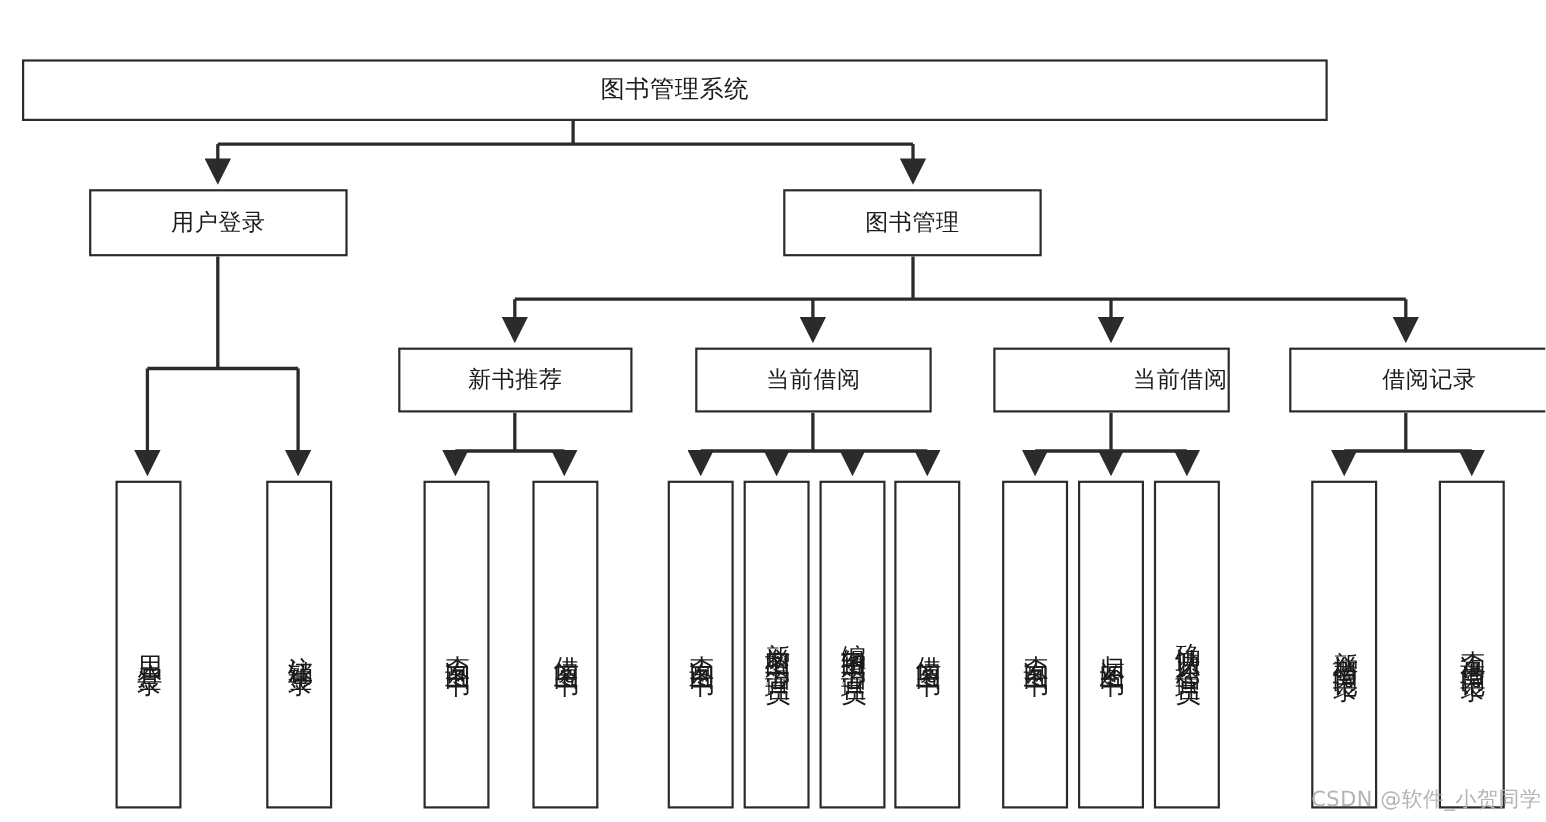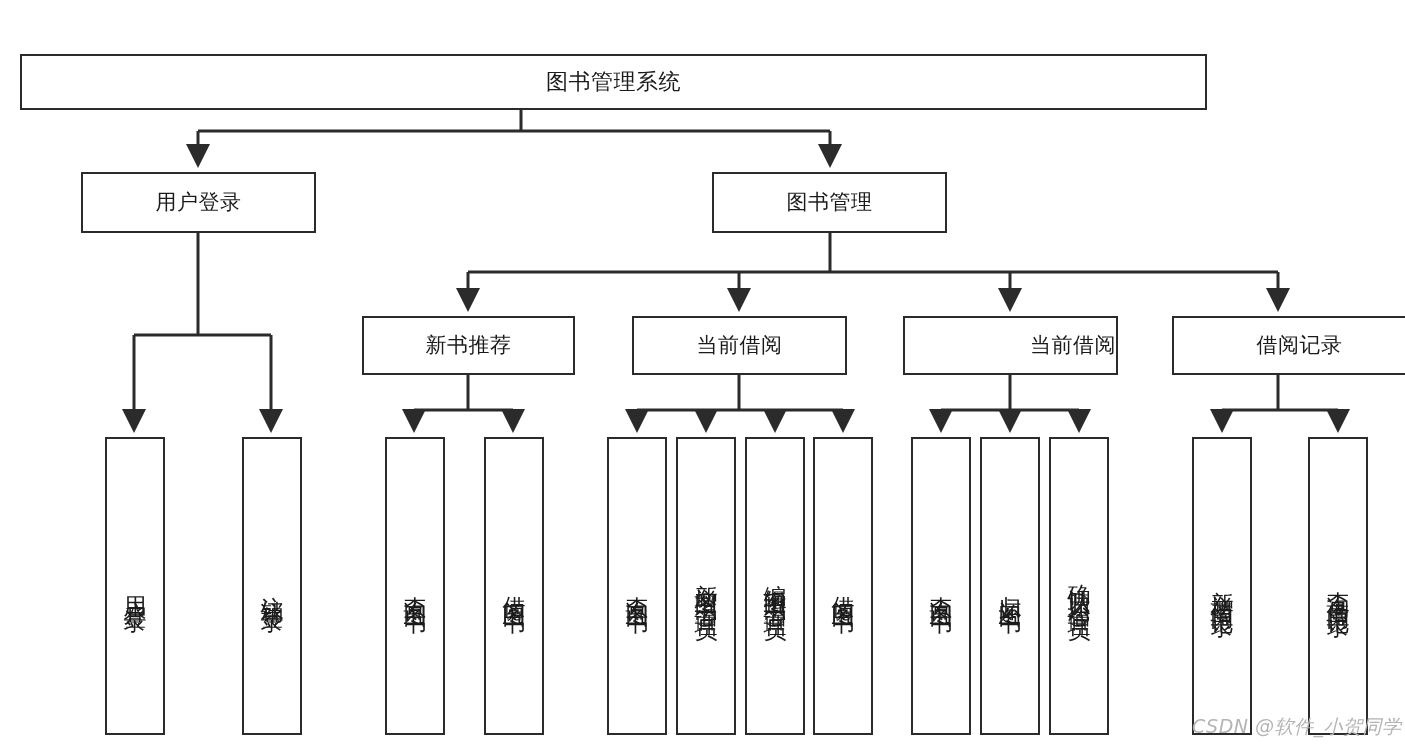--- a/index.html
+++ b/index.html
@@ -186,15 +186,15 @@
     <span class="label">确认归还（管理员）</span>
   </div>
 
   <div class="node v" style="left:1192px; top:437px; width:60px; height:298px;">
     <span class="label">新增借阅记录</span>
   </div>
   <div class="node v" style="left:1308px; top:437px; width:60px; height:298px;">
     <span class="label">查询借阅记录</span>
   </div>
 
-  <div class="watermark" style="left:1192px; top:714px;font-style:italic;">CSDN @软件_小贺同学</div>
+  <div class="watermark" style="left:1192px; top:714px;">CSDN @软件_小贺同学</div>
 
 </div>
 
 </body></html>

